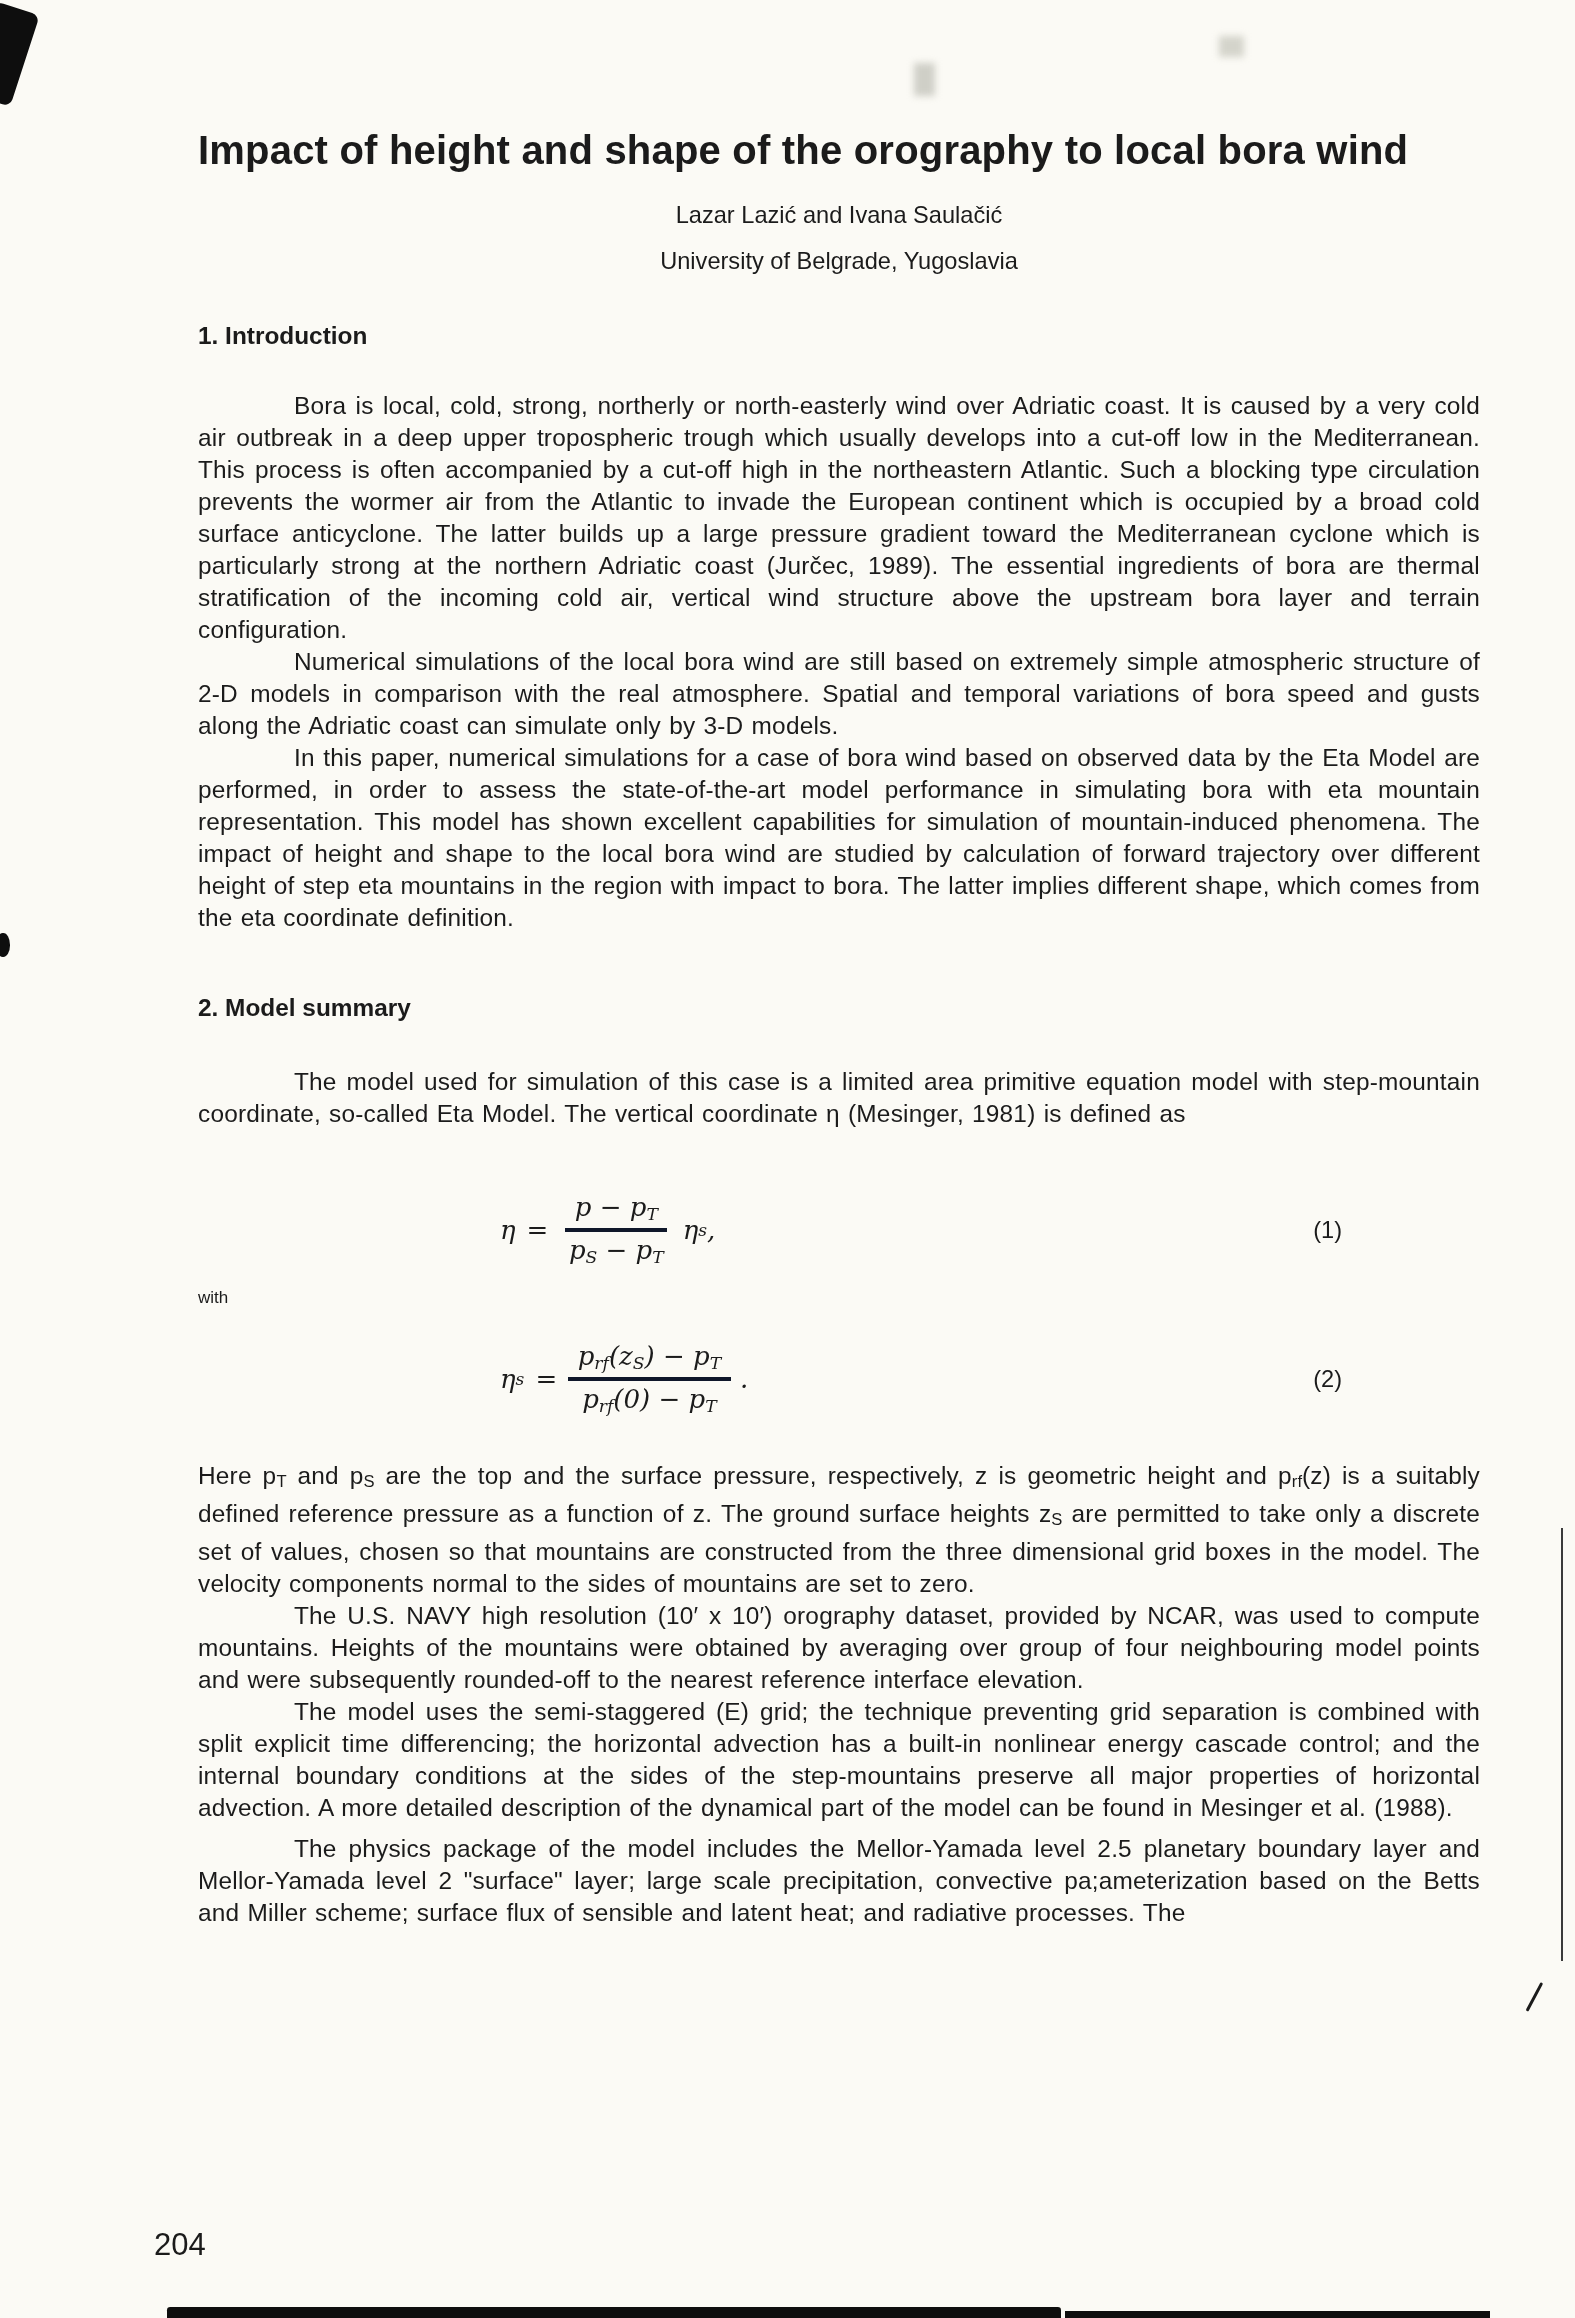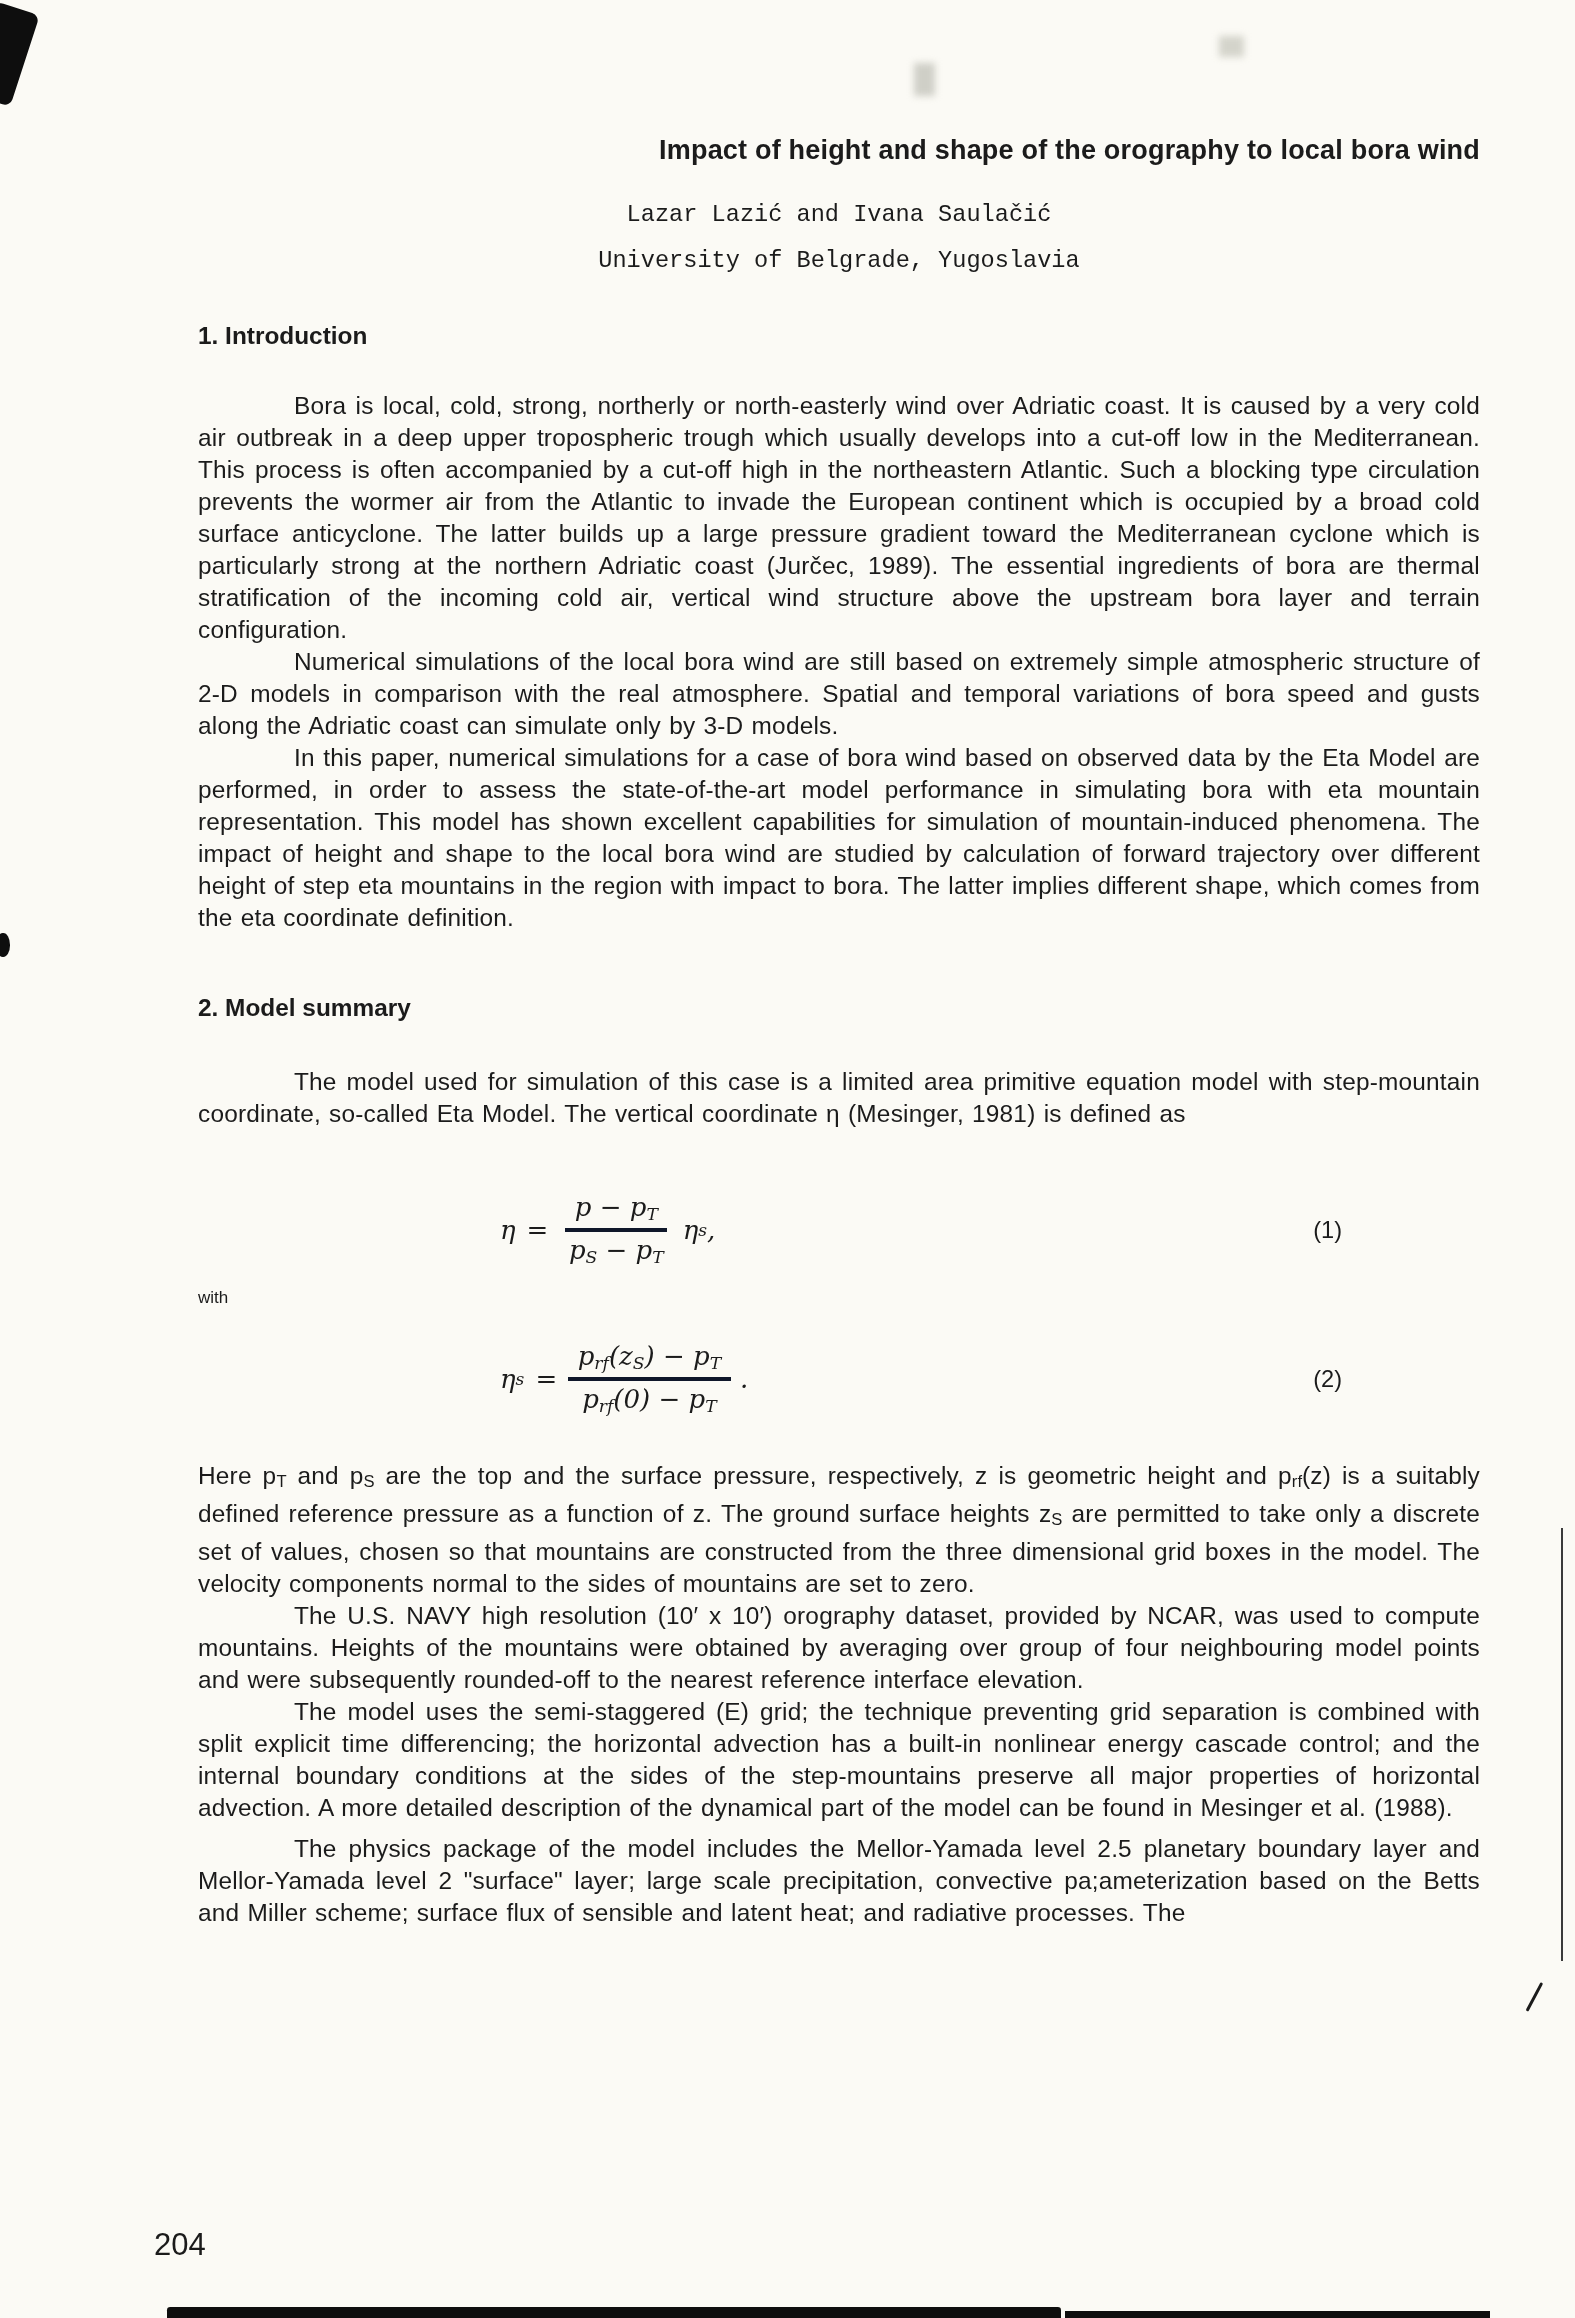--- a/index.html
+++ b/index.html
@@ -8,24 +8,24 @@
     width:1575px;height:2319px;
     margin:0 auto;
     background:#fbfaf5;
     overflow:hidden;
     font-family:"Liberation Sans",sans-serif;
     color:#1b1b1b;
   }
   .content{position:absolute;left:198px;top:0;width:1282px;}
   .title{
     margin:132px 0 0 0;
-    font-size:27px;line-height:36px;font-weight:700;
-    text-align:right;letter-spacing:0.2px;
+    font-size:40px;line-height:36px;font-weight:700;
+    text-align:left;letter-spacing:0.2px;
   }
-  .byline{margin-top:23.6px;text-align:center;font-size:23.6px;line-height:46px;font-family:Liberation Mono, monospace;}
+  .byline{margin-top:23.6px;text-align:center;font-size:23.6px;line-height:46px;}
   .byline .authors{font-weight:400;}
   h2.sec{font-size:24.4px;font-weight:700;margin:0;line-height:30px;}
   .sec1{margin-top:37px !important;}
   .sec2{margin-top:59px !important;}
   p.body{
     margin:0;font-size:24.4px;line-height:32px;
     text-align:justify;letter-spacing:0.2px;word-spacing:1.2px;
   }
   .ind{text-indent:96px;}
   .after-head{margin-top:39px !important;}

